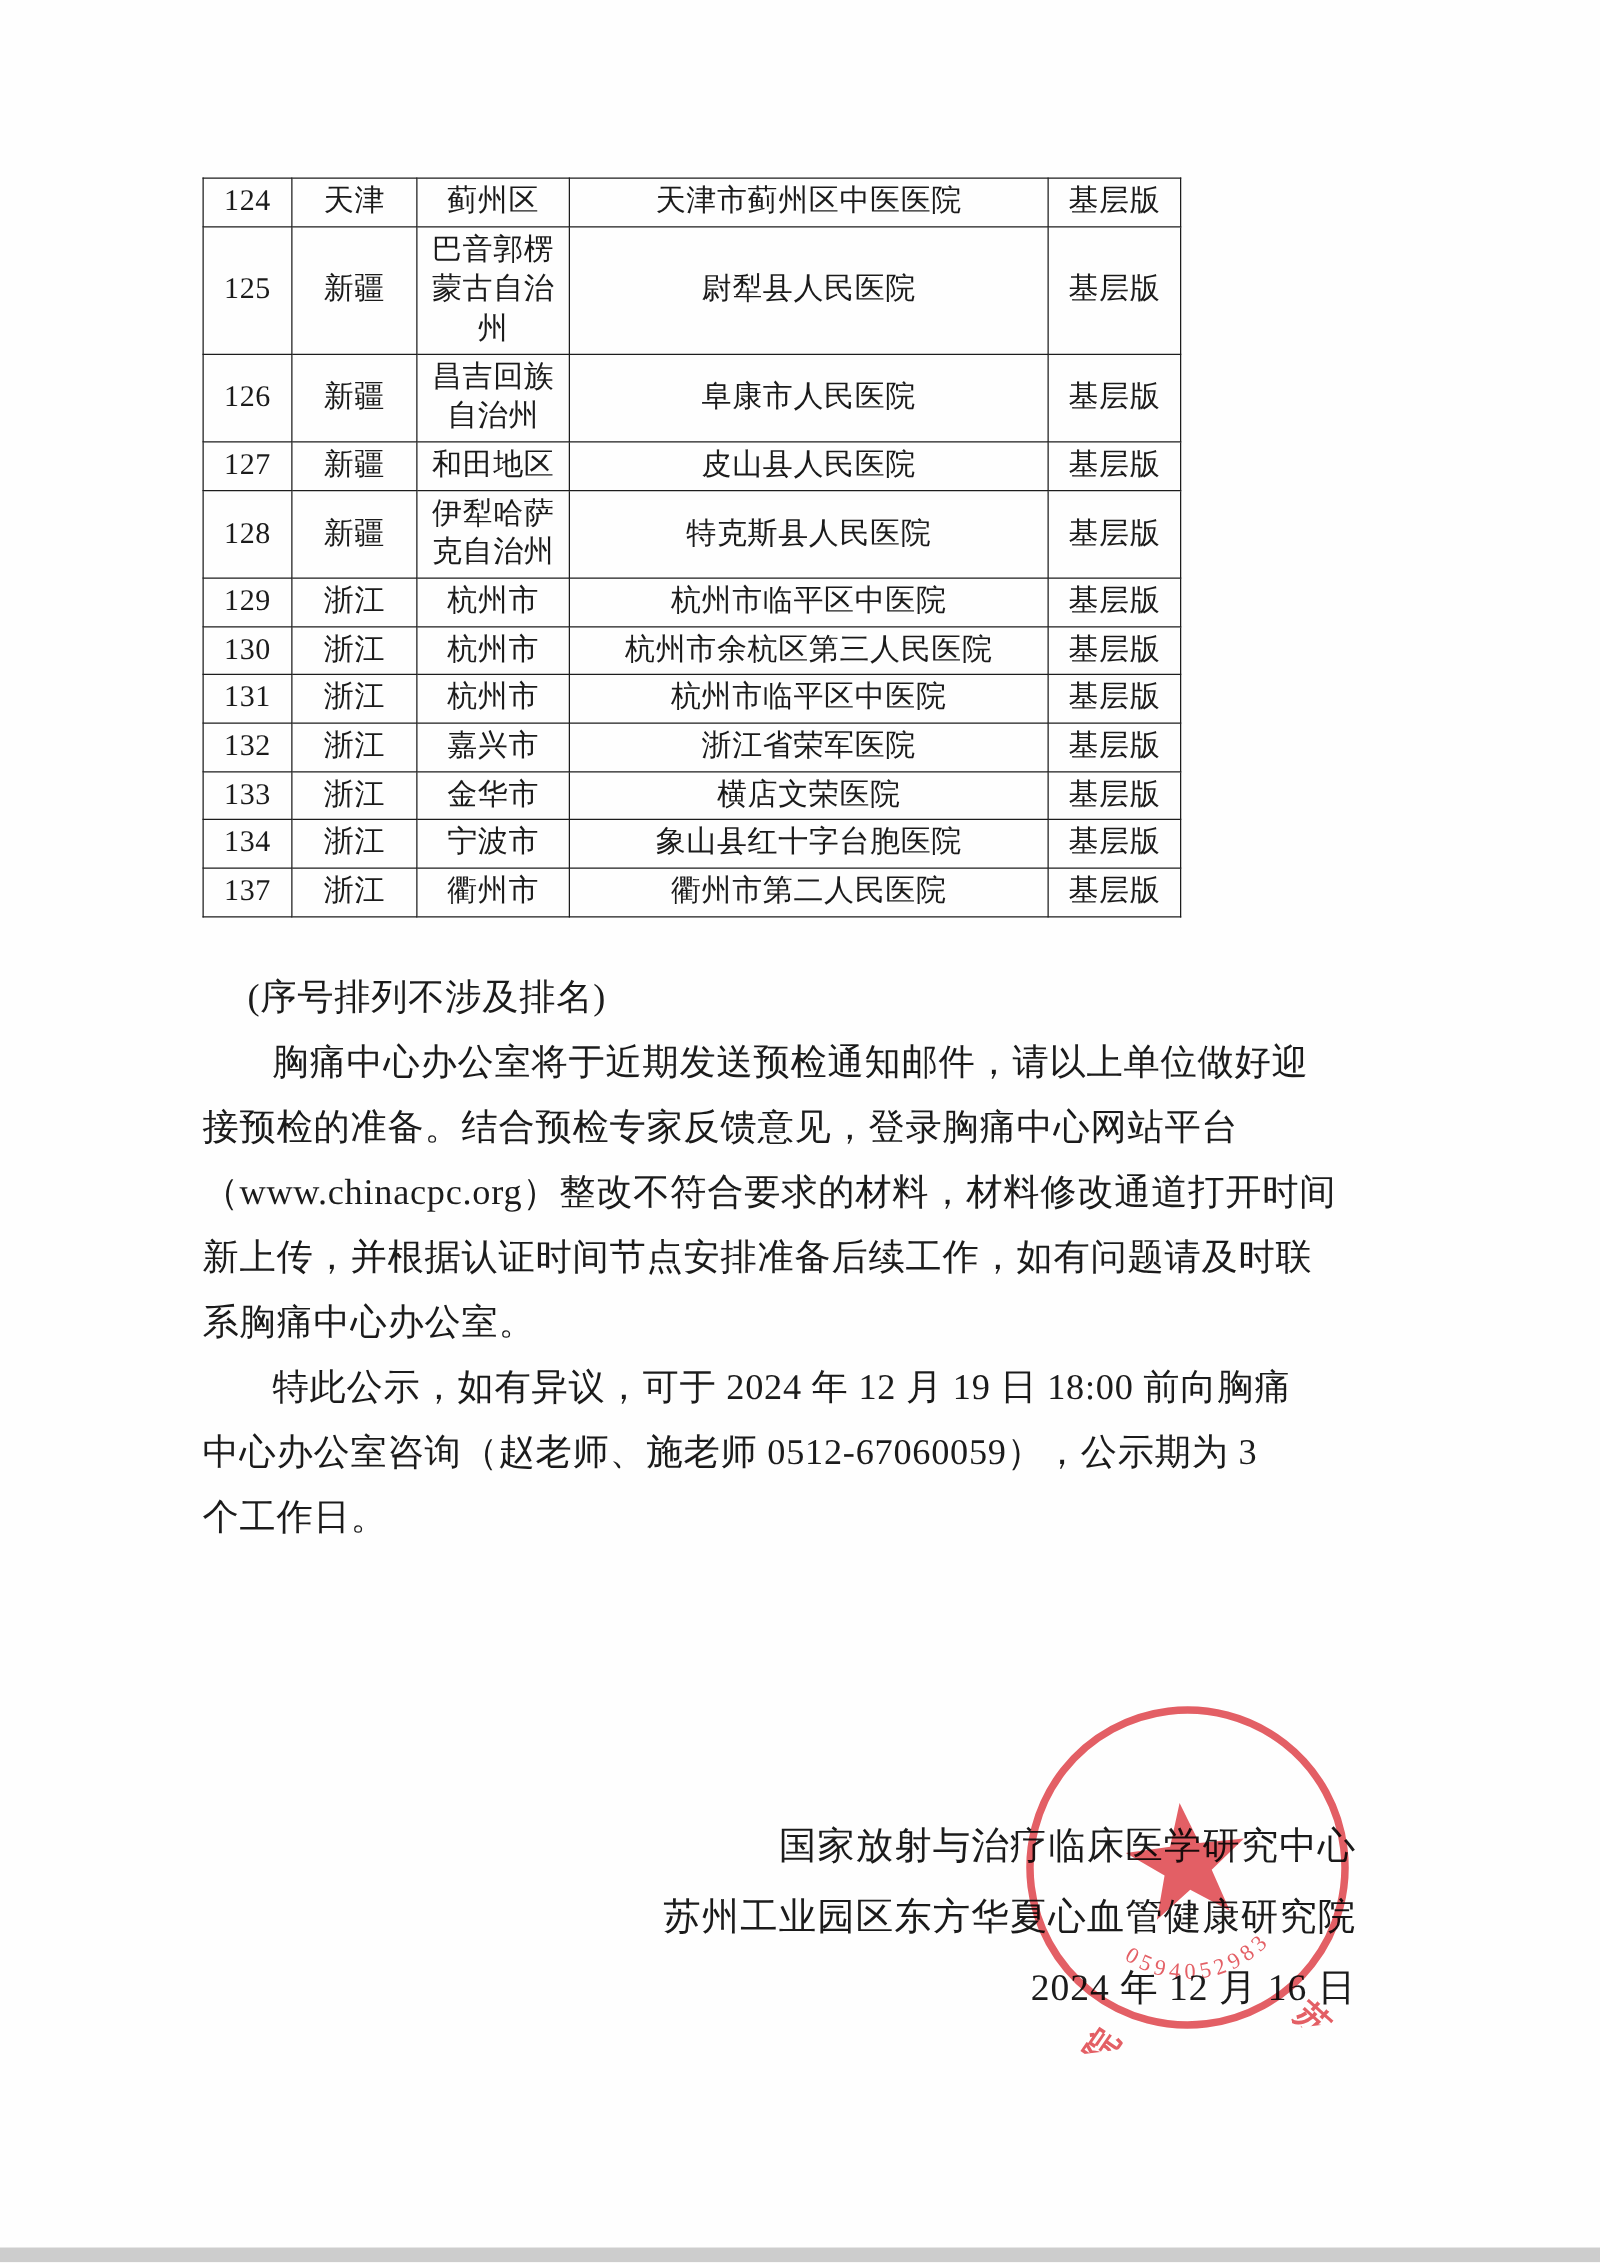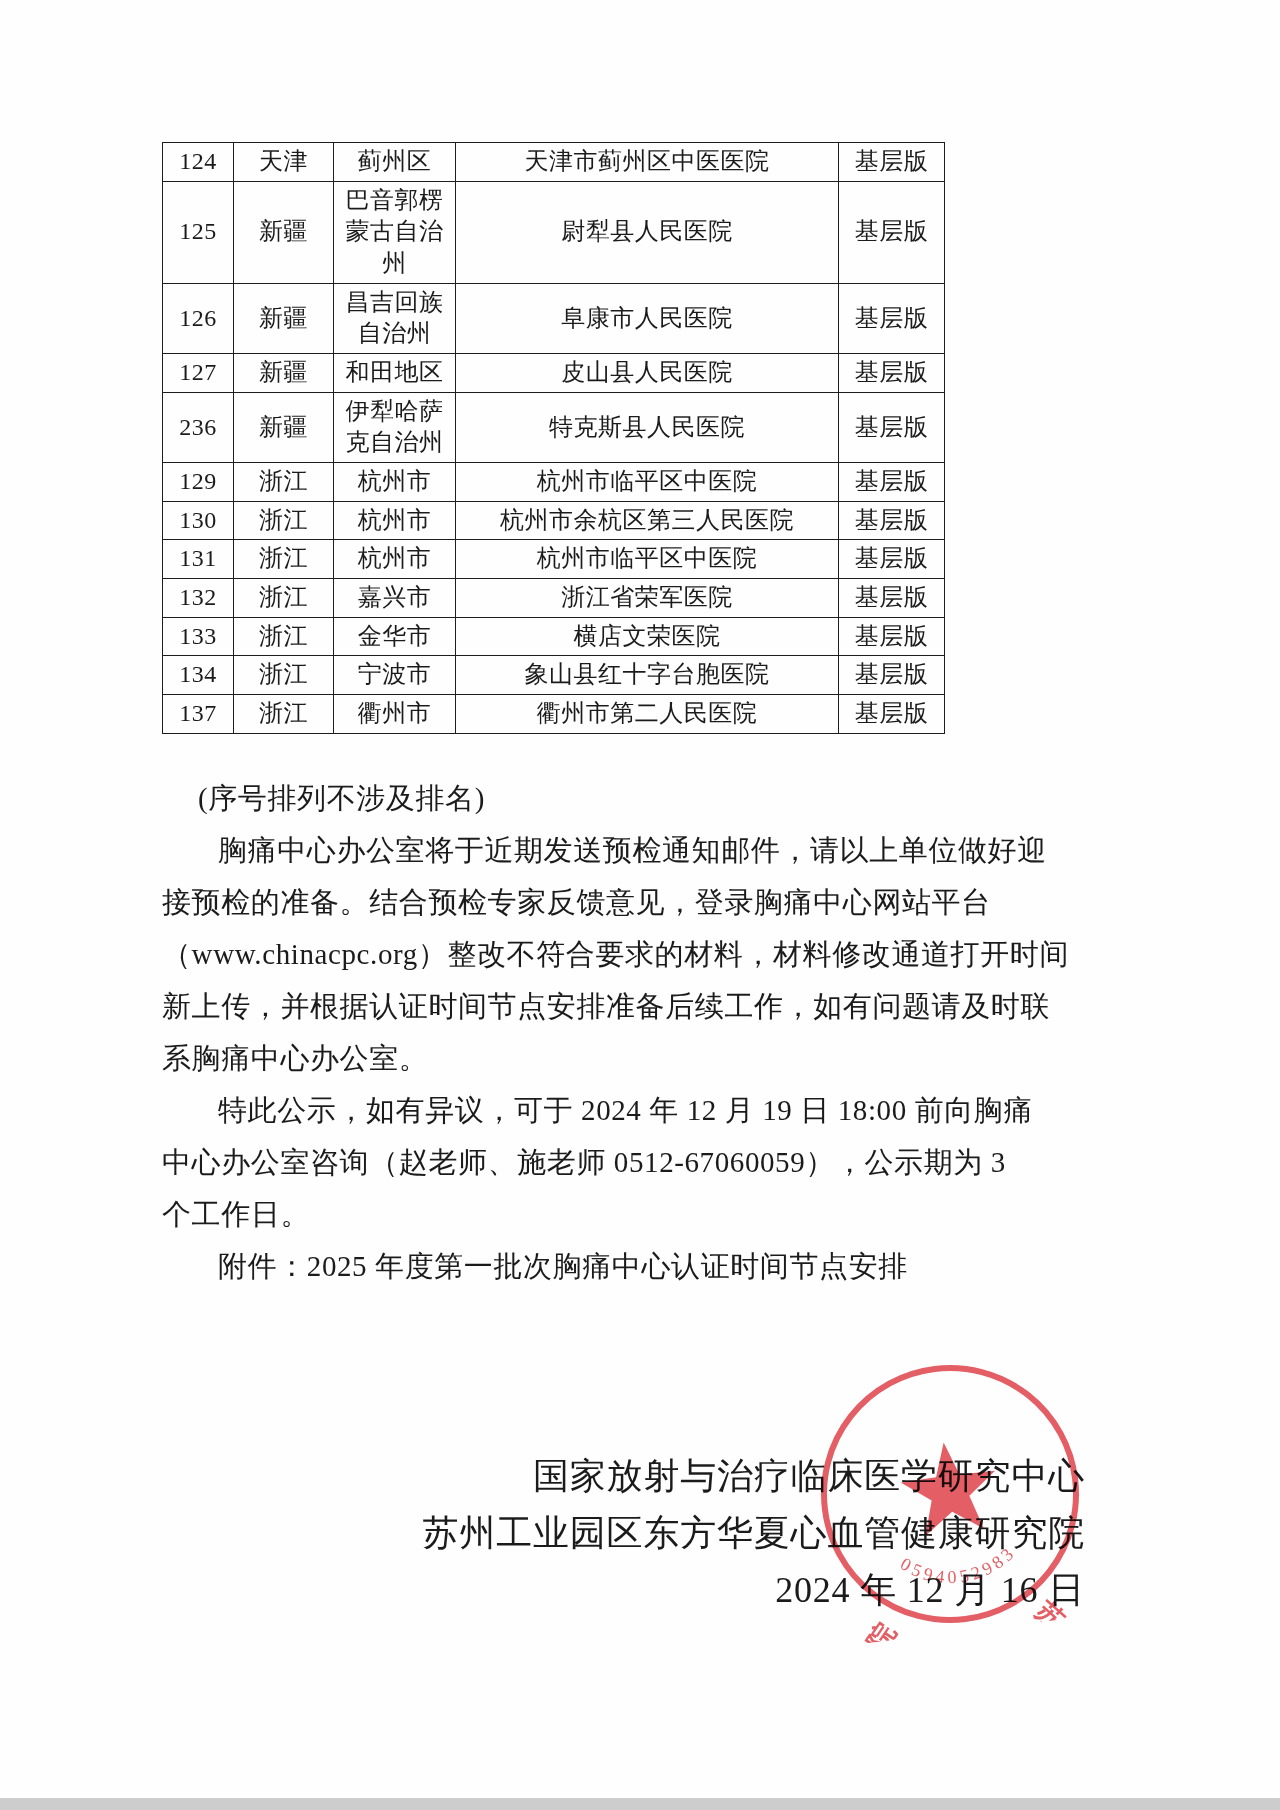--- a/index.html
+++ b/index.html
@@ -55,21 +55,21 @@
   }
   .body-text .line.first { padding-left: 56px; }
   .body-text .line.note  { padding-left: 36px; }
 
   
   .signature {
     position: absolute;
     top: 1448px;
     right: 195px;
     text-align: right;
-    font-size: 36px;
+    font-size: 30px;
     letter-spacing: 0.8px;
   }
   .signature .sig-line {
     height: 57px;
     line-height: 57px;
     white-space: nowrap;
   }
 
   
   .stamp {
@@ -143,21 +143,21 @@
 
     <tr>
       <td>127</td>
       <td>新疆</td>
       <td>和田地区</td>
       <td>皮山县人民医院</td>
       <td>基层版</td>
     </tr>
 
     <tr>
-      <td>236</td>
+      <td>128</td>
       <td>新疆</td>
       <td>伊犁哈萨克自治州</td>
       <td>特克斯县人民医院</td>
       <td>基层版</td>
     </tr>
 
     <tr>
       <td>129</td>
       <td>浙江</td>
       <td>杭州市</td>
@@ -220,21 +220,20 @@
   <div class="body-text">
     <div class="line note">(序号排列不涉及排名)</div>
   <div class="line first">胸痛中心办公室将于近期发送预检通知邮件，请以上单位做好迎</div>
       <div class="line">接预检的准备。结合预检专家反馈意见，登录胸痛中心网站平台</div>
       <div class="line">（www.chinacpc.org）整改不符合要求的材料，材料修改通道打开时间</div>
       <div class="line">新上传，并根据认证时间节点安排准备后续工作，如有问题请及时联</div>
       <div class="line">系胸痛中心办公室。</div>
       <div class="line first">特此公示，如有异议，可于 2024 年 12 月 19 日 18:00 前向胸痛</div>
       <div class="line">中心办公室咨询（赵老师、施老师 0512-67060059），公示期为 3</div>
       <div class="line">个工作日。</div>
-      <div class="line first">附件：2025 年度第一批次胸痛中心认证时间节点安排</div>
     </div>
 
   <div class="signature">
       <div class="sig-line">国家放射与治疗临床医学研究中心</div>
       <div class="sig-line">苏州工业园区东方华夏心血管健康研究院</div>
       <div class="sig-line">2024 年 12 月 16 日</div>
     </div>
 
   <div class="stamp">
     <svg viewBox="0 0 276 276">

